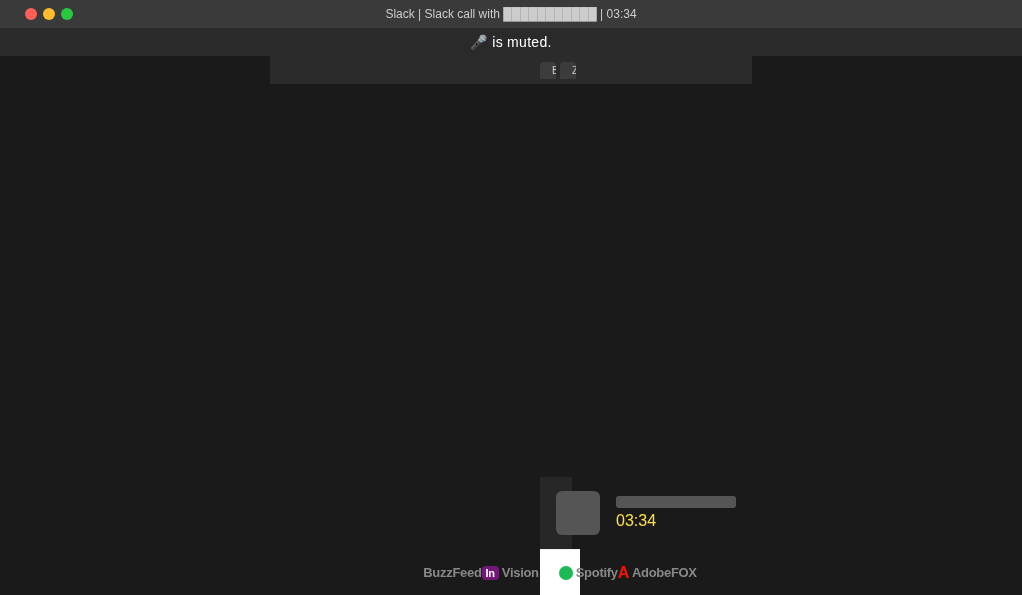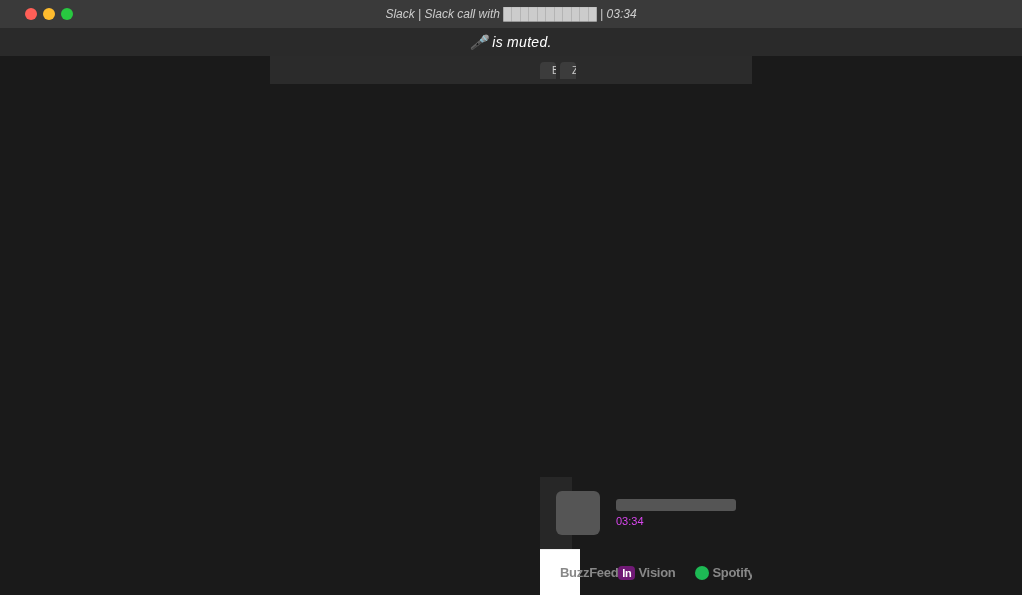--- a/index.html
+++ b/index.html
@@ -6,21 +6,20 @@
     body { background: #1a1a1a; width: 1022px; height: 595px; overflow: hidden; font-family: -apple-system, BlinkMacSystemFont, 'Segoe UI', sans-serif; }
 
     
     .mac-titlebar {
       background: #3a3a3a;
       height: 28px;
       display: flex;
       align-items: center;
       padding: 0 25px;
       position: relative;
-      font-style: italic;
     }
     .mac-buttons { display: flex; gap: 6px; }
     .mac-btn { width: 12px; height: 12px; border-radius: 50%; }
     .mac-close { background: #ff5f57; }
     .mac-min { background: #febc2e; }
     .mac-max { background: #28c840; }
     .mac-title {
       position: absolute;
       left: 50%;
       transform: translateX(-50%);
@@ -30,21 +29,20 @@
     }
 
     
     .call-bar {
       background: #2a2a2a;
       color: white;
       text-align: center;
       font-size: 14px;
       padding: 6px 0;
       letter-spacing: 0.3px;
-      font-style: italic;
     }
 
     
     .tabs-bar {
       background: #2b2b2b;
       height: 28px;
       display: flex;
       align-items: center;
       gap: 4px;
       padding: 0 270px;
@@ -83,38 +81,38 @@
       height: 72px;
       display: flex;
       align-items: center;
       padding: 0 16px;
       gap: 16px;
       border-radius: 0;
     }
     .caller-avatar { width: 44px; height: 44px; background: #555; border-radius: 6px; flex-shrink: 0; overflow: hidden; }
     .caller-info { flex: 1; }
     .caller-name { color: #888; font-size: 13px; font-weight: 600; background: #555; border-radius: 3px; height: 12px; width: 120px; margin-bottom: 4px; }
-    .caller-time { color: #d946ef; font-size: 11px; }
+    .caller-time { color: #fde047; font-size: 16px; }
     .call-controls { display: flex; gap: 20px; align-items: center; }
     .ctrl-btn { display: flex; flex-direction: column; align-items: center; gap: 3px; cursor: pointer; background: none; border: none; }
     .ctrl-icon { width: 36px; height: 36px; border-radius: 8px; display: flex; align-items: center; justify-content: center; font-size: 16px; }
     .ctrl-unmute { background: #3a3a3a; color: white; }
     .ctrl-video { background: #3a3a3a; color: white; }
     .ctrl-options { background: #3a3a3a; color: white; }
     .ctrl-leave { background: #e51843; color: white; }
     .ctrl-label { color: #ccc; font-size: 11px; }
 
     
     .brands-bar {
       background: white;
       margin: 0 270px;
       height: 46px;
       display: flex;
       align-items: center;
-      justify-content: flex-start;
+      justify-content: center;
       border-top: 1px solid #eee;
       padding: 0 20px;
     }
     .brand-logo { color: #888; font-size: 13px; font-weight: 700; letter-spacing: -0.3px; }
     .brand-invision { display: flex; align-items: center; gap: 3px; }
     .invision-in { background: #701a75; color: white; border-radius: 4px; padding: 1px 4px; font-size: 11px; font-weight: 700; }
     .brand-spotify { display: flex; align-items: center; gap: 3px; color: #888; padding-left: 20px; }
     .spotify-circle { width: 14px; height: 14px; background: #1db954; border-radius: 50%; }
     .brand-adobe { display: flex; align-items: center; gap: 3px; color: #888; }
     .adobe-a { color: #fa0f00; font-weight: 900; font-size: 16px; }

